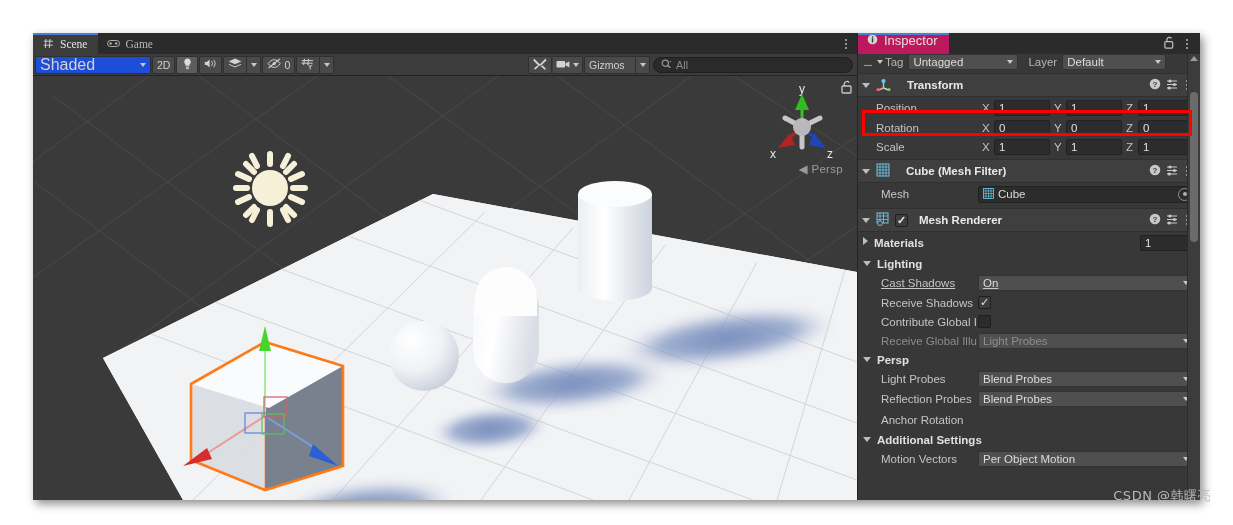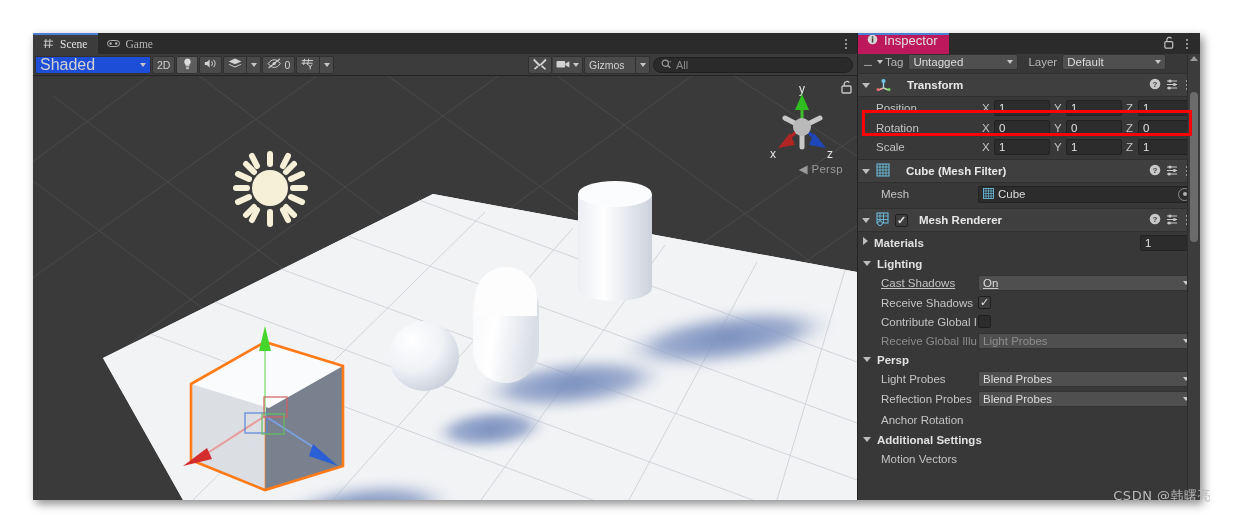--- a/index.html
+++ b/index.html
@@ -754,20 +754,24 @@
       <div class="prop" style="height:21px;">
         <span class="prop-label">Anchor Rotation</span>
       </div>
 
       <div class="sub-foldout">
         <span class="foldout"></span>
         <span>Additional Settings</span>
       </div>
       <div class="prop" style="height:20px;">
         <span class="prop-label">Motion Vectors</span>
+        <span class="dd prop-field">
+          <span>Per Object Motion</span>
+          <span class="caret"></span>
+        </span>
       </div>
     </div>
 
     <div class="vscroll">
       <div class="arrow-up"></div>
       <div class="vthumb"></div>
     </div>
   </div>
 </div>
 

